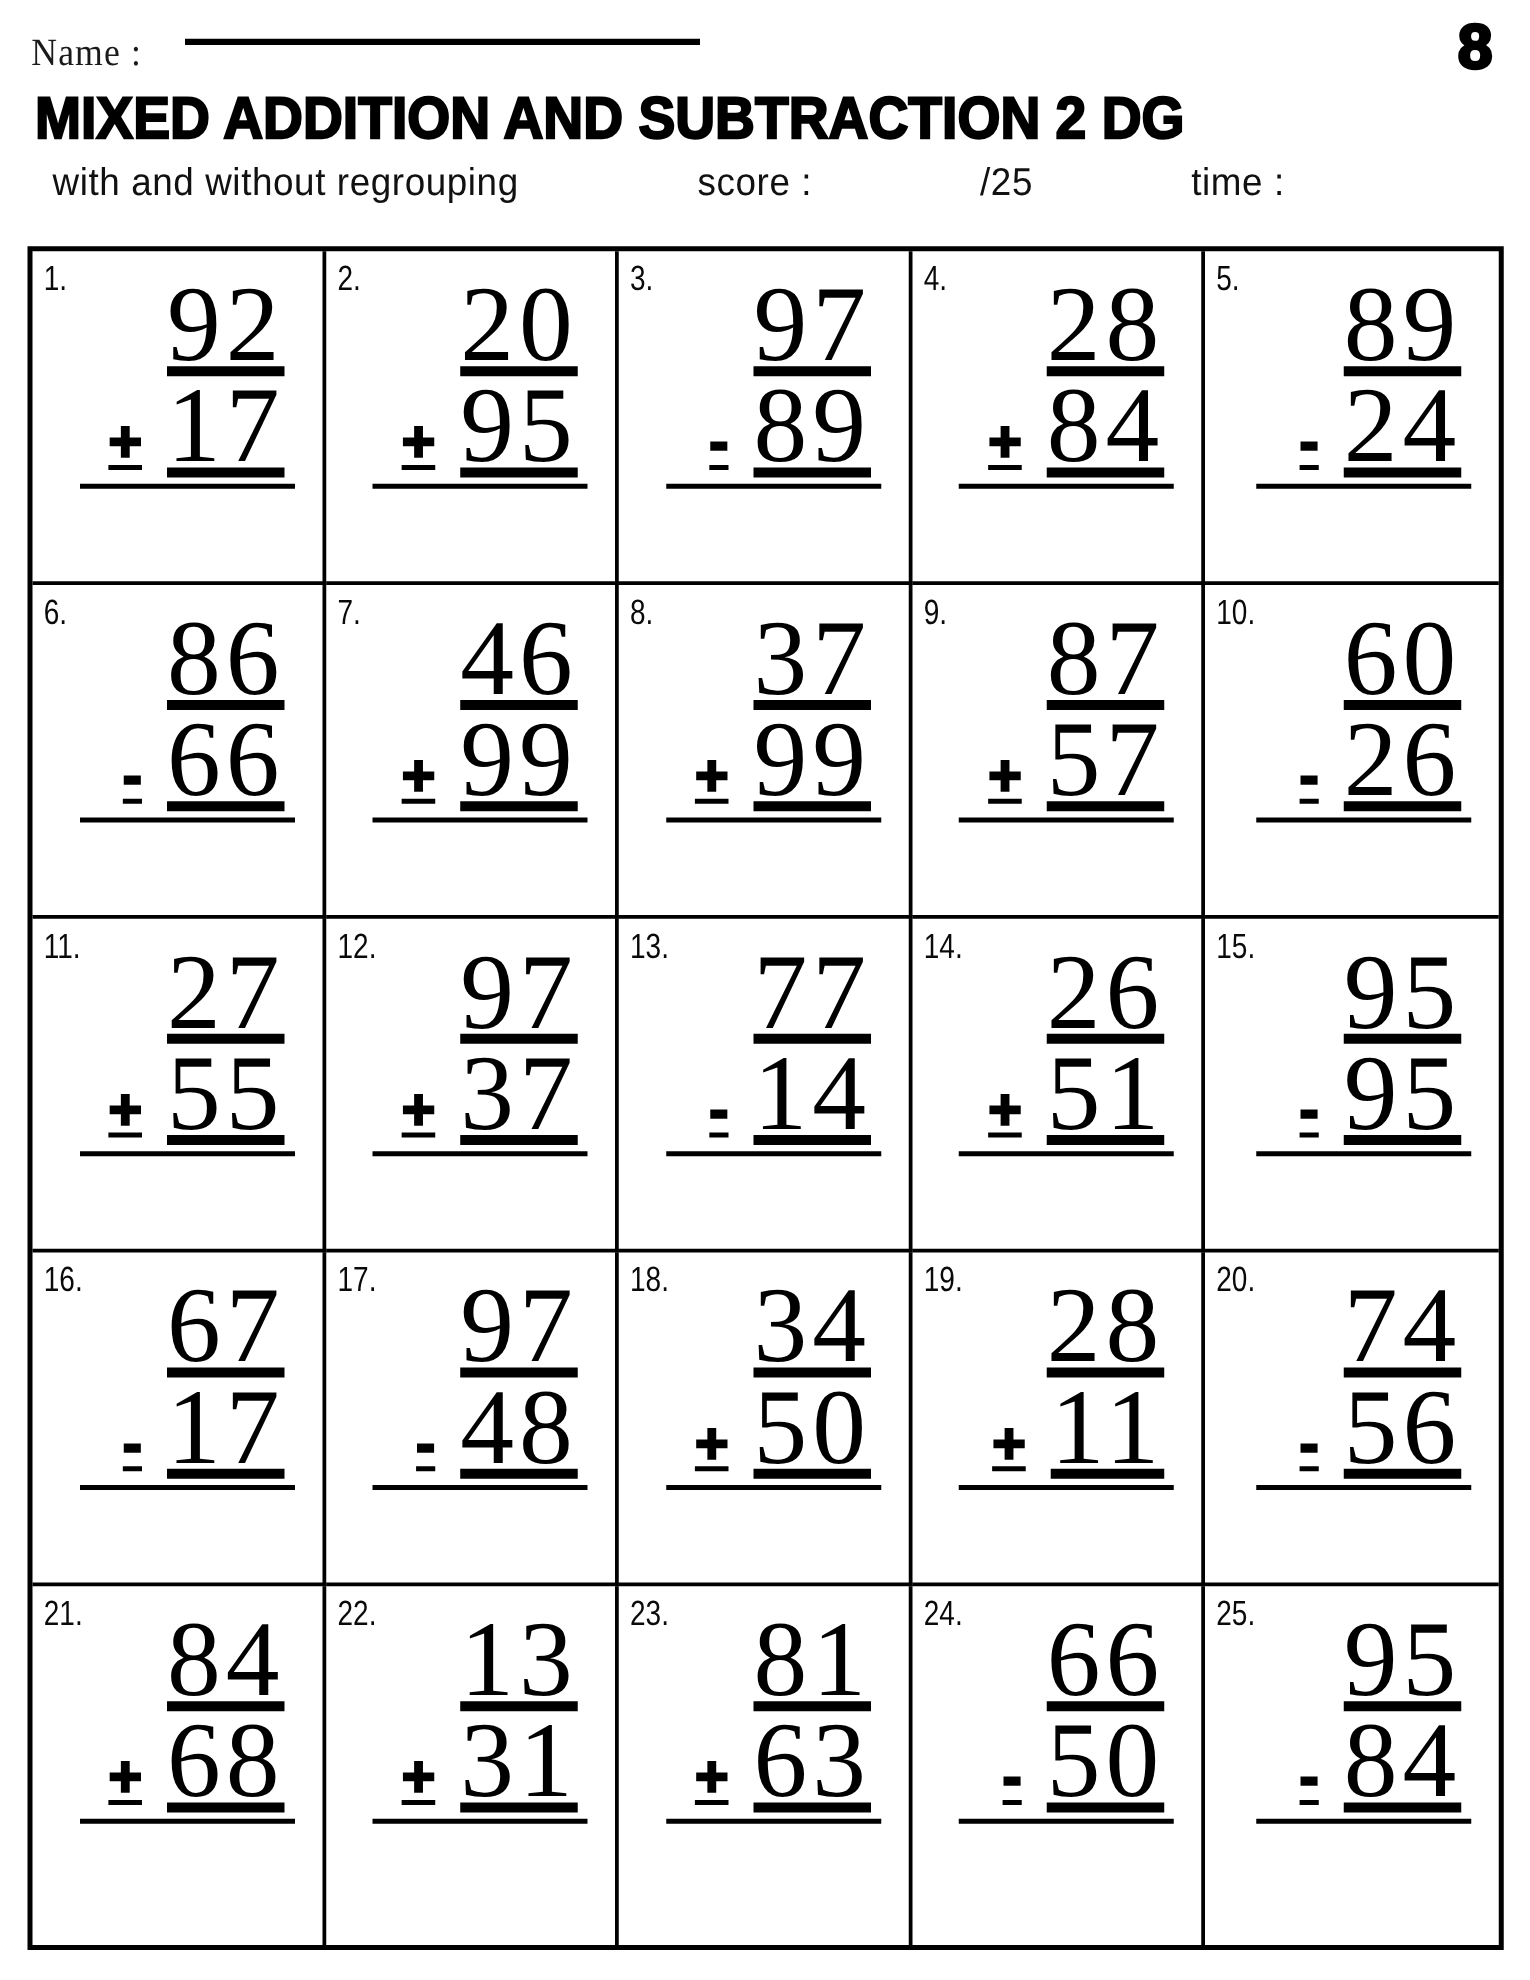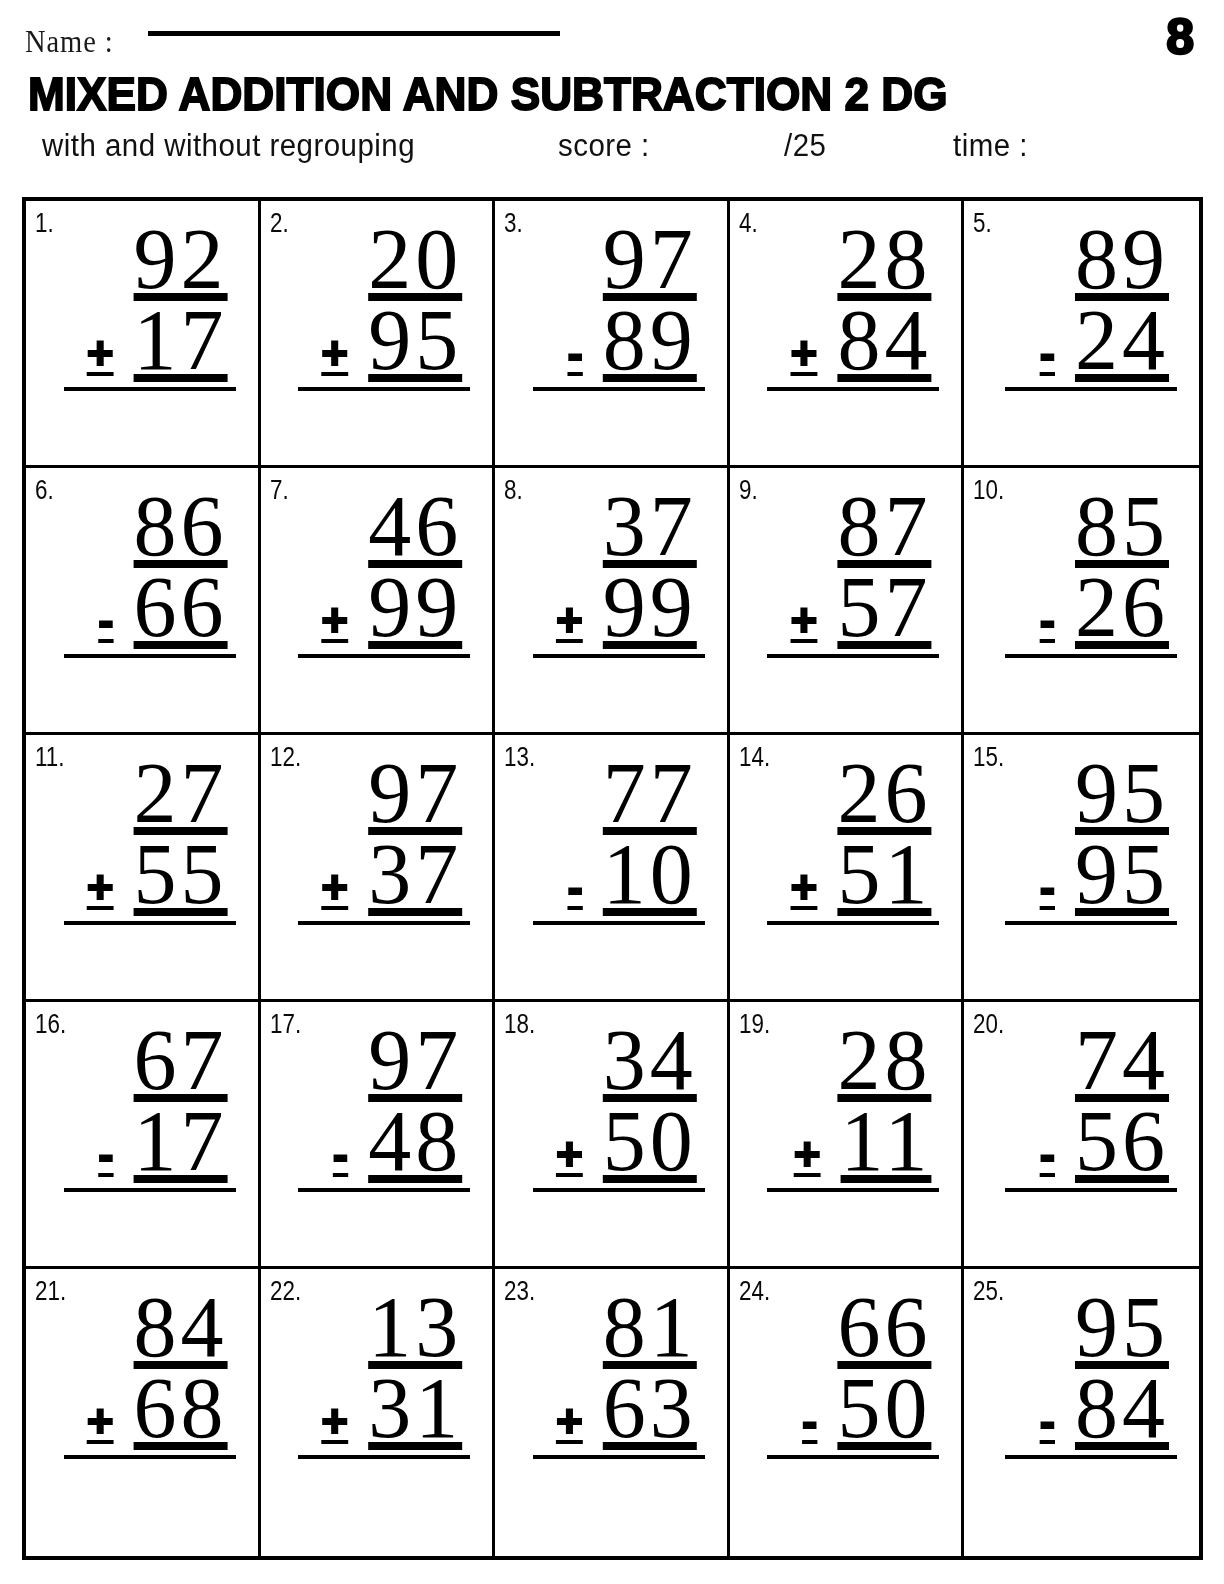--- a/index.html
+++ b/index.html
@@ -228,21 +228,21 @@
         <span class="operator">+</span>
         <span class="operand bottom-operand">57</span>
       </div>
       <div class="answer-line"></div>
     </div>
   </div>
 
   <div class="cell">
     <span class="problem-number">10.</span>
     <div class="problem">
-      <span class="operand top-operand">85</span>
+      <span class="operand top-operand">60</span>
       <div class="bottom-row">
         <span class="operator">-</span>
         <span class="operand bottom-operand">26</span>
       </div>
       <div class="answer-line"></div>
     </div>
   </div>
 
   <div class="cell">
     <span class="problem-number">11.</span>
@@ -267,21 +267,21 @@
       <div class="answer-line"></div>
     </div>
   </div>
 
   <div class="cell">
     <span class="problem-number">13.</span>
     <div class="problem">
       <span class="operand top-operand">77</span>
       <div class="bottom-row">
         <span class="operator">-</span>
-        <span class="operand bottom-operand">10</span>
+        <span class="operand bottom-operand">14</span>
       </div>
       <div class="answer-line"></div>
     </div>
   </div>
 
   <div class="cell">
     <span class="problem-number">14.</span>
     <div class="problem">
       <span class="operand top-operand">26</span>
       <div class="bottom-row">

